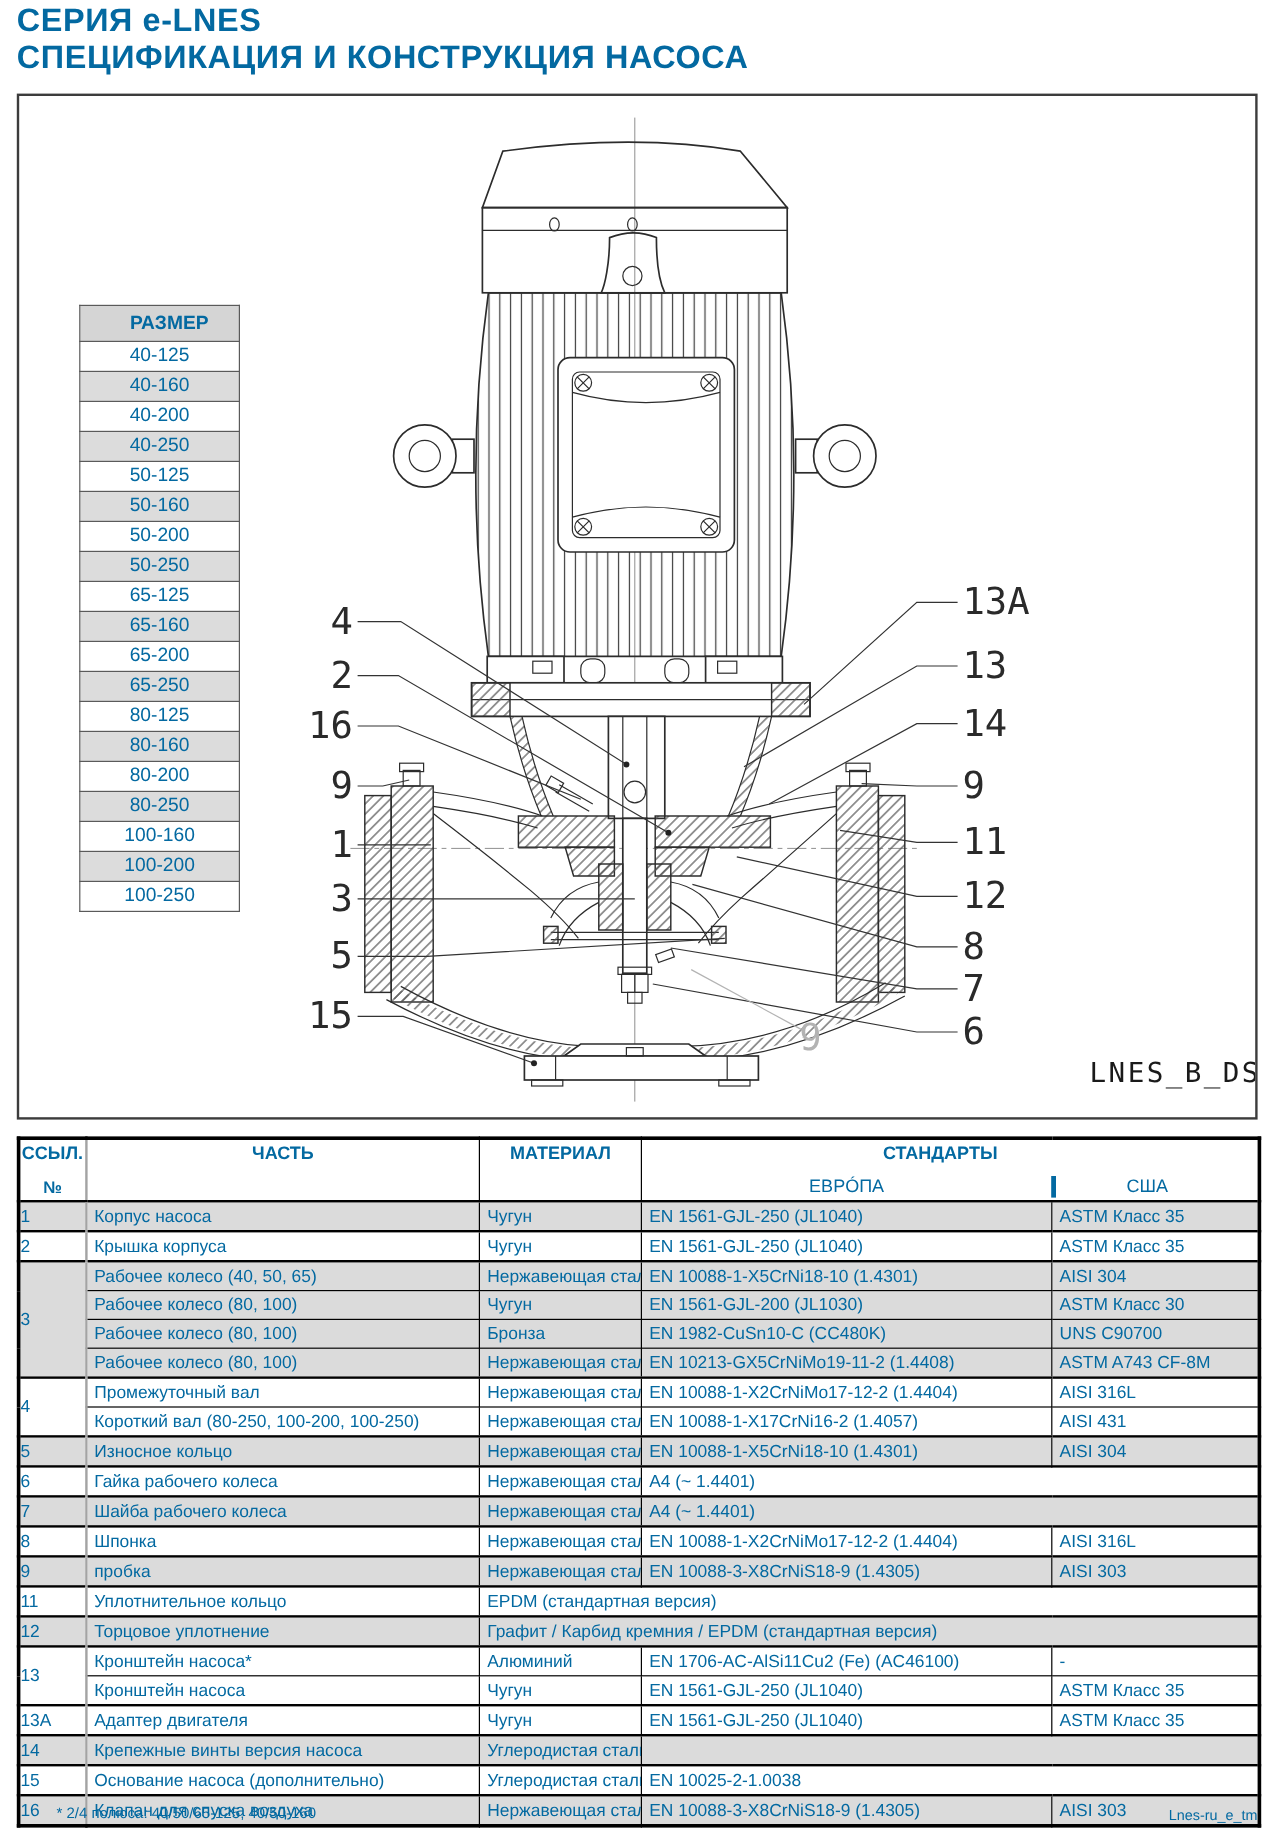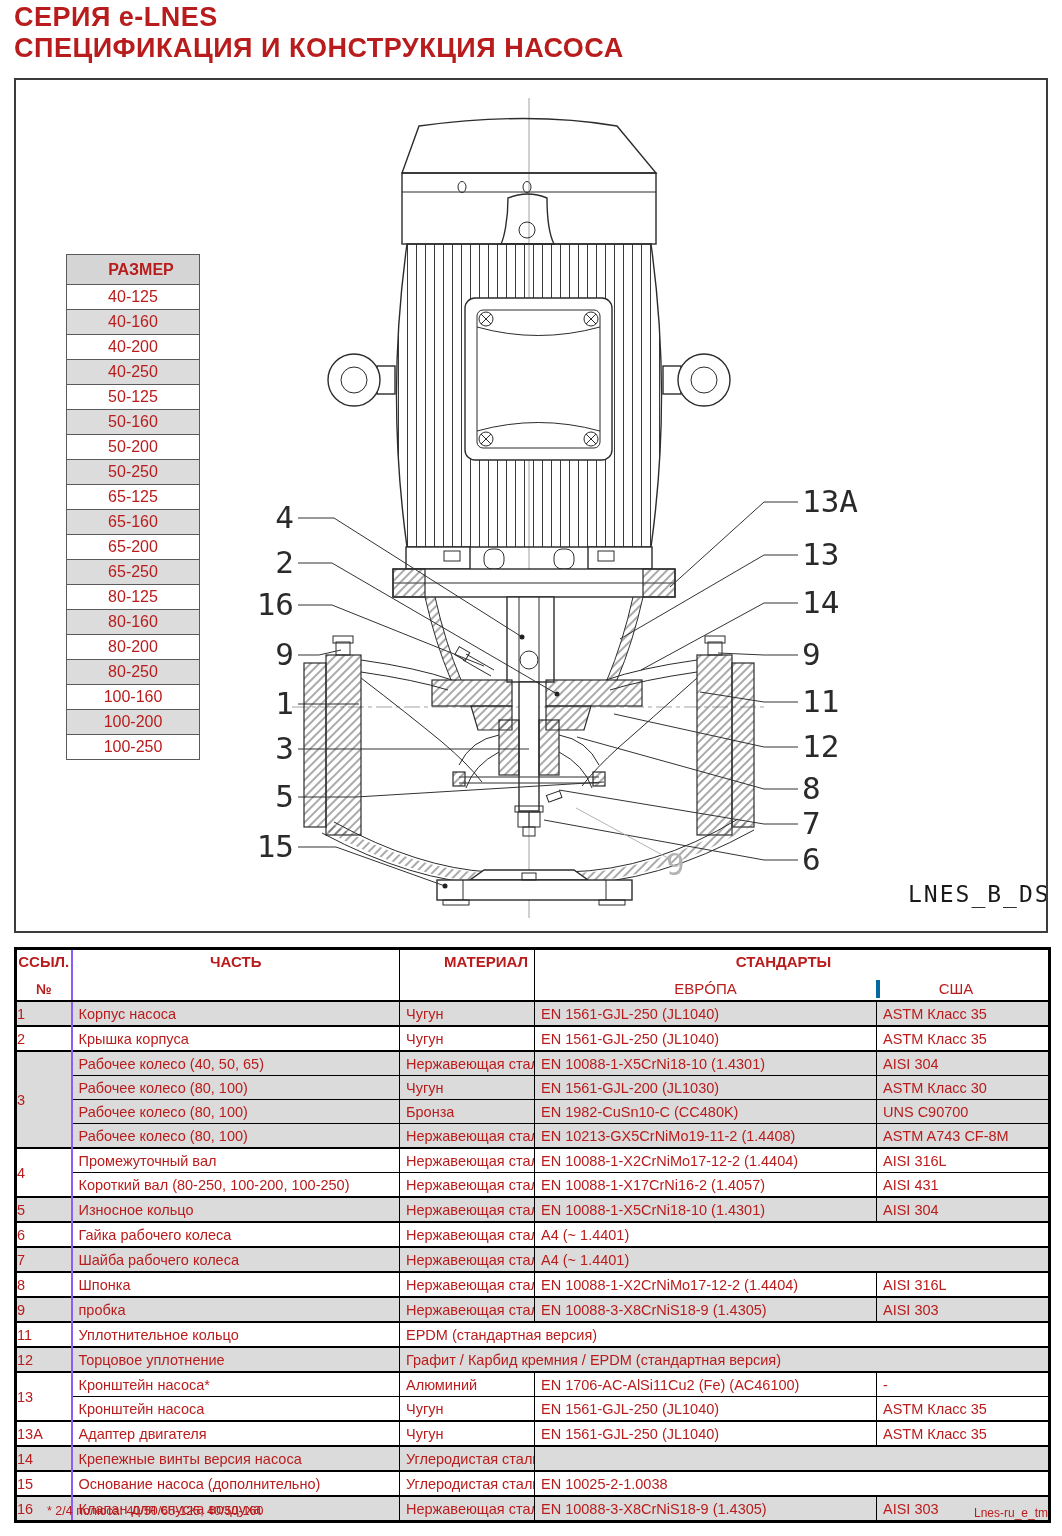--- a/index.html
+++ b/index.html
@@ -1,17 +1,17 @@
 <!DOCTYPE html>
 <html><head>
 <meta charset="utf-8">
 <style>
   html,body{margin:0;padding:0;background:#888;}
   .page{position:relative;width:1062px;height:1536px;background:#fff;
-        font-family:"Liberation Sans",sans-serif;color:#b91c1c;overflow:hidden;}
+        font-family:"Liberation Sans",sans-serif;color:#0369a1;overflow:hidden;}
   
   .title{position:absolute;left:14px;top:2px;font-weight:bold;font-size:27px;line-height:31px;letter-spacing:.5px;}
   
   .dbox{position:absolute;left:14px;top:78px;width:1034px;height:855px;border:2px solid #3c3c3c;box-sizing:border-box;background:#fff;}
   .dbox svg{position:absolute;left:0;top:0;}
   .callout{font-family:"DejaVu Sans Mono",monospace;font-size:31px;fill:#2a2a2a;}
   .ghost{fill:#b3b3b3;}
   .dwgcode{font-family:"DejaVu Sans Mono",monospace;font-size:23px;fill:#1a1a1a;letter-spacing:2px;}
   .ln{stroke:#333;stroke-width:1;fill:none;}
   .thin{stroke:#2c2c2c;stroke-width:1;fill:none;}
@@ -24,21 +24,21 @@
   .size-table th,.size-table td{border:1px solid #5a5a5a;width:116px;text-align:center;padding:0;}
   .size-table th{height:29px;background:#d5d5d5;font-size:16px;font-weight:bold;padding-left:16px;}
   .size-table td{height:24px;background:#fff;}
   .size-table tr.g td{background:#dcdcdc;margin-top:43px;}
   
   .parts{position:absolute;left:14px;top:947px;width:1034px;border-collapse:collapse;table-layout:fixed;
          font-size:14.5px;border:3px solid #000;}
   .parts td,.parts th{border:1px solid #000;padding:2px 6px;line-height:18px;height:19px;
          overflow:hidden;white-space:nowrap;}
   .parts thead th{border-bottom:2px solid #000;font-size:15px;vertical-align:top;padding-top:3px;height:44px;}
-  .parts .c-ref{border-right:2px solid #8b5cf6;padding-left:0;padding-right:0;}
+  .parts .c-ref{border-right:2px solid #a3a3a3;padding-left:0;padding-right:0;}
   .parts tbody tr.gs td{border-top-width:2px;}
   .parts tbody tr.g td{background:#dbdbdb;}
   .refline2{margin-top:9px;font-size:14px;}
   .std-sub{display:flex;margin-top:9px;font-weight:normal;}
   .std-eu{flex:0 0 341px;text-align:center;}
   .std-usa{flex:1;text-align:center;border-left:4px solid #0369a1;}
   
   .footnote{position:absolute;left:14px;top:1504px;font-size:12.5px;margin-left:33px;}
   .doccode{position:absolute;right:14px;top:1506px;font-size:12px;}
 </style>
@@ -317,21 +317,21 @@
         <col style="width:342px">
         <col style="width:173px">
       </colgroup>
     <thead>
       <tr>
         <th class="c-ref">
           <div>ССЫЛ.</div>
           <div class="refline2">№</div>
         </th>
         <th style="text-align:center;">ЧАСТЬ</th>
-        <th style="text-align:right;">МАТЕРИАЛ</th>
+        <th style="text-align:center;">МАТЕРИАЛ</th>
         <th colspan="2" style="padding:3px 16px 0 0;text-align:center;">
           <div>СТАНДАРТЫ</div>
           <div class="std-sub">
             <div class="std-eu">ЕВРÓПА</div>
             <div class="std-usa">США</div>
           </div>
         </th>
       </tr>
     </thead>
     <tbody>

